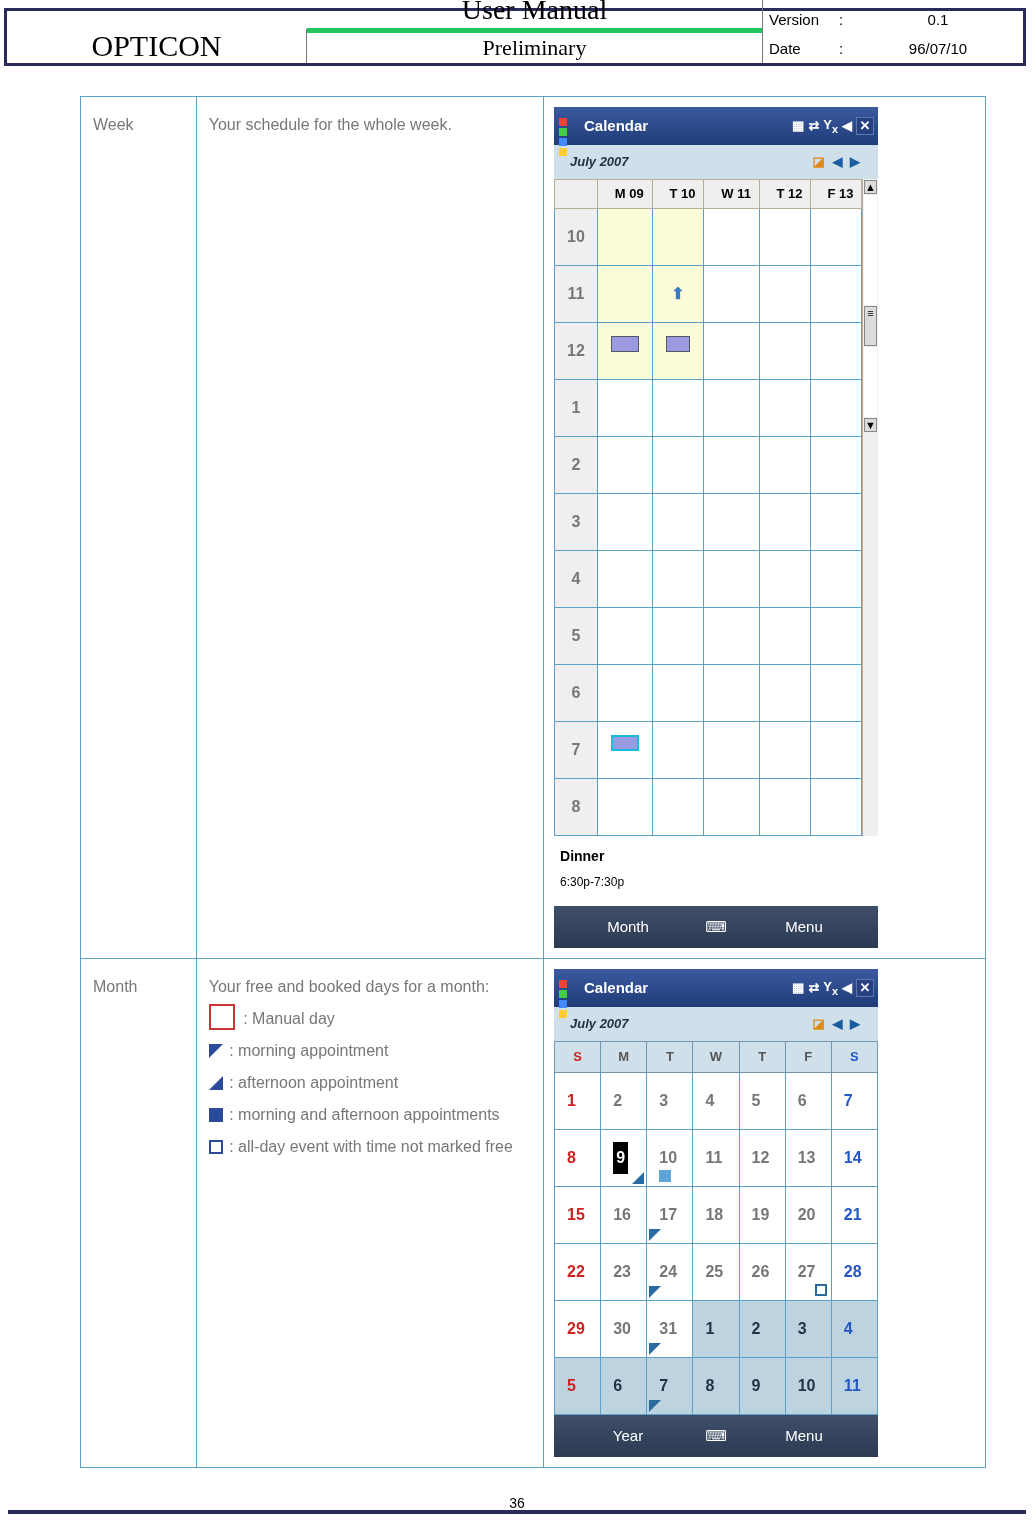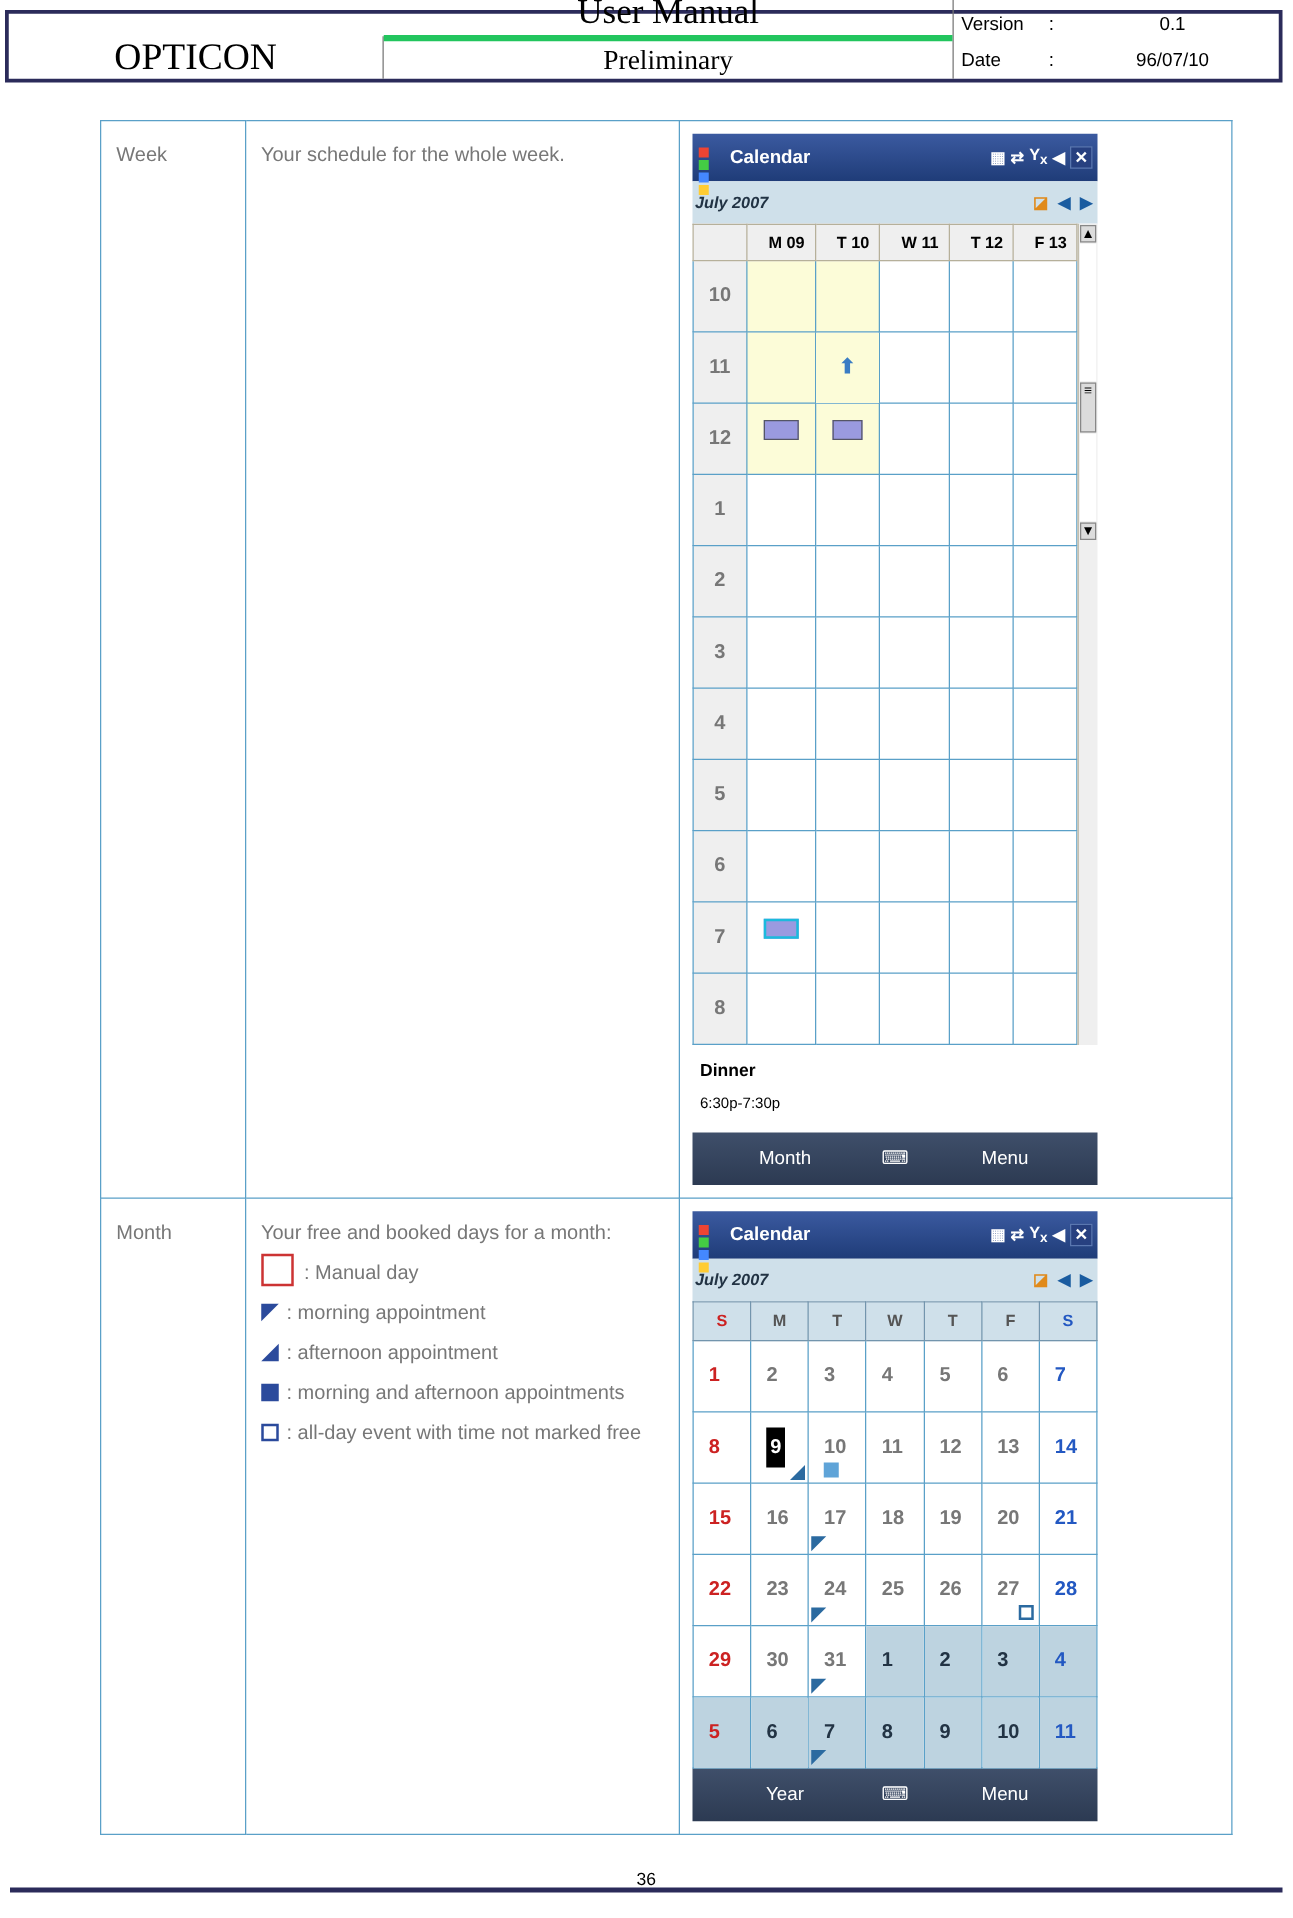--- a/index.html
+++ b/index.html
@@ -90,21 +90,21 @@
     background: linear-gradient(#3b5aa0,#1f3c78);
     color:#fff; padding:4px 4px; font-weight:bold; font-size:15px;
   }
   .win-logo { width:18px; height:18px; display:inline-flex; flex-wrap:wrap; margin-right:4px;}
   .win-logo span{width:8px;height:8px;margin:1px;}
   .wl1{background:#e43;} .wl2{background:#4c4;} .wl3{background:#48f;} .wl4{background:#fc3;}
   .titlebar .sysicons{ margin-left:auto; display:flex; gap:4px; align-items:center; font-size:13px;}
   .sysicons .close{ width:18px;height:18px;border:1px solid #5a77b0; background:#274080; display:inline-flex;align-items:center;justify-content:center;}
   .subbar {
     display:flex; align-items:center;
-    background:#cfe0ea; padding:4px 2px; font-weight:bold; font-style:italic; color:#234;justify-content:center;
+    background:#cfe0ea; padding:4px 16px; font-weight:bold; font-style:italic; color:#234;justify-content:center;
   }
   .subbar .nav{ margin-left:auto; font-style:normal; font-weight:bold; letter-spacing:2px;}
   .subbar .nav .layer{color:#e08a1a;}
   .subbar .nav .lt{color:#1a5ca0;}
   .subbar .nav .rt{color:#1a5ca0;}
   .weekgrid { background:#fff; }
   .weekgrid table { border-collapse:collapse; width:100%; }
   .weekgrid th, .weekgrid td { border:1px solid #b6b09a; font-size:13px; text-align:center; height:24px;}
   .weekgrid th { background:#efefef; font-weight:bold;padding-left:10px;}
   .weekgrid td.hour{ background:#efefef; font-weight:bold; width:30px;}

